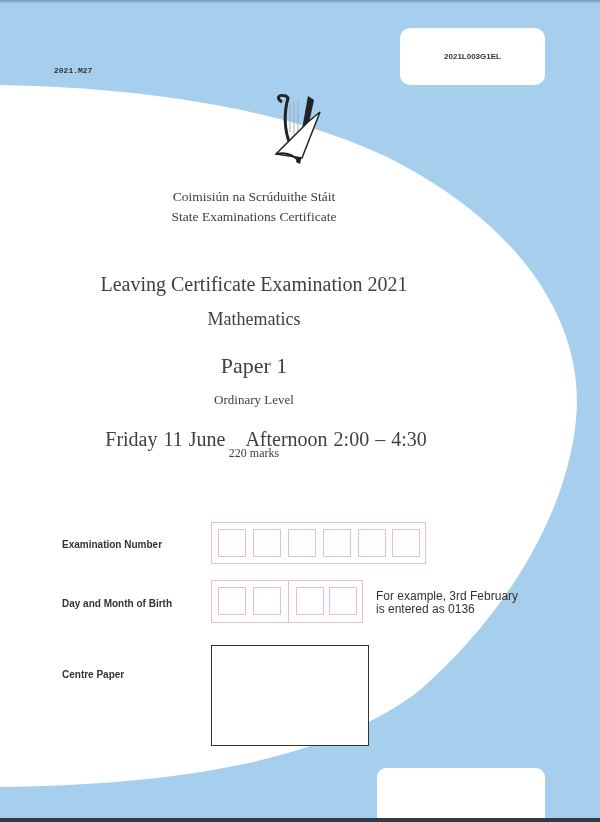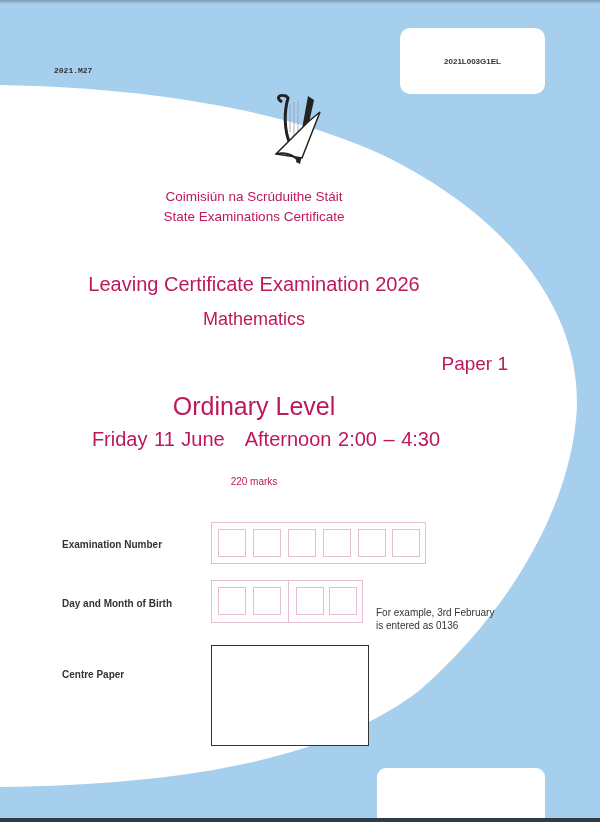--- a/index.html
+++ b/index.html
@@ -1,43 +1,43 @@
 <!DOCTYPE html>
 <html><head>
 <meta charset="utf-8">
 <style>
   html, body { margin:0; padding:0; }
   body { width:600px; height:822px; position:relative; overflow:hidden; background:#a6cfed; font-family:"Liberation Sans", sans-serif; }
   .topshade { position:absolute; left:0; top:0; width:600px; height:4px; background:linear-gradient(#7d99b0,#a6cfed); }
   .bottombar { position:absolute; left:0; bottom:0; width:600px; height:4px; background:#2f3b47; }
   svg.bg { position:absolute; left:0; top:0; }
   .code-left { position:absolute; left:54px; top:66px; font-size:8px; font-weight:bold; color:#333;font-family:Liberation Mono, monospace; }
-  .codebox { position:absolute; left:400px; top:28px; width:145px; height:66px; background:#fff; border-radius:10px; display:flex; align-items:center; justify-content:center; font-size:8px; font-weight:bold; color:#333; }
+  .codebox { position:absolute; left:400px; top:28px; width:145px; height:57px; background:#fff; border-radius:10px; display:flex; align-items:center; justify-content:center; font-size:8px; font-weight:bold; color:#333; }
   .bottombox { position:absolute; left:377px; top:768px; width:168px; height:52px; background:#fff; border-radius:9px 9px 0 0; }
   .logo { position:absolute; left:268px; top:92px; width:64px; height:76px; }
-  .serif { font-family:Liberation Sans, sans-serif; color:#be185d; position:absolute; left:0; width:508px; text-align:center; }
+  .serif { font-family:Liberation Serif, serif; color:#404040; position:absolute; left:0; width:508px; text-align:center; }
   .org1 { top:189px; font-size:13.5px; }
   .org2 { top:209px; font-size:13.5px; }
   .exam { top:273px; font-size:20px; }
   .subject { top:309px; font-size:18px; }
-  .paper { top:353px; font-size:19px;text-align:right; }
-  .level { top:392px; font-size:25px; }
+  .paper { top:353px; font-size:22px; }
+  .level { top:392px; font-size:13px; }
   .date { top:428px; font-size:20px; word-spacing:1px;padding-left:12px; }
   .date .gap { display:inline-block; width:20px; }
-  .marks { top:476px; font-size:10px; }
+  .marks { top:446px; font-size:12px; }
   .label { position:absolute; left:62px; font-size:10px; font-weight:bold; color:#333;text-align:center; }
   .lbl-exam { top:539px; }
   .lbl-dob { top:598px; }
   .lbl-stamp { top:669px; }
   .boxgroup { position:absolute; border:1px solid #e4bfd4; background:#fff; box-sizing:border-box; }
   .cell { position:absolute; top:6px; width:28px; height:28px; border:1px solid #e4bfd4; box-sizing:border-box; }
   .examgrp { left:211px; top:522px; width:215px; height:42px; }
   .dobgrp { left:211px; top:580px; width:152px; height:43px; }
   .dobdiv { position:absolute; left:76px; top:0; width:1px; height:41px; background:#e4bfd4; }
-  .hint { position:absolute; left:376px; top:590px; font-size:10px; color:#333; line-height:13px;margin-top:16px; }
+  .hint { position:absolute; left:376px; top:590px; font-size:12px; color:#333; line-height:13px; }
   .stamp { position:absolute; left:211px; top:645px; width:158px; height:101px; border:1px solid #333; background:#fff; box-sizing:border-box; }
 </style>
 </head>
 <body>
 
 <div class="topshade"></div>
 
 <svg class="bg" width="600" height="822">
   <path d="M0,85 C180,88 330,120 420,175 C530,240 585,330 576,420 C566,520 500,620 420,690 C330,760 180,785 0,787 Z" fill="#ffffff"></path>
 </svg>
@@ -55,21 +55,21 @@
     <line x1="26" y1="10" x2="26" y2="46" stroke="#99b" stroke-width="0.8"></line>
     <line x1="30" y1="9" x2="30" y2="50" stroke="#99b" stroke-width="0.8"></line>
     <path d="M8,62 L40,30 L52,20 L34,66 Z" fill="#fff" stroke="#222" stroke-width="1.5"></path>
     <path d="M8,62 C16,60 24,62 30,68" stroke="#222" stroke-width="2" fill="none"></path>
   </svg>
 </div>
 
 <div class="serif org1">Coimisiún na Scrúduithe Stáit</div>
 <div class="serif org2">State Examinations Certificate</div>
 
-<div class="serif exam">Leaving Certificate Examination 2026</div>
+<div class="serif exam">Leaving Certificate Examination 2021</div>
 <div class="serif subject">Mathematics</div>
 <div class="serif paper">Paper 1</div>
 <div class="serif level">Ordinary Level</div>
 <div class="serif date">
   <span>Friday 11 June</span><span class="gap"></span><span>Afternoon 2:00 – 4:30</span>
 </div>
 <div class="serif marks">220 marks</div>
 
 <div class="label lbl-exam">Examination Number</div>
 <div class="boxgroup examgrp">

